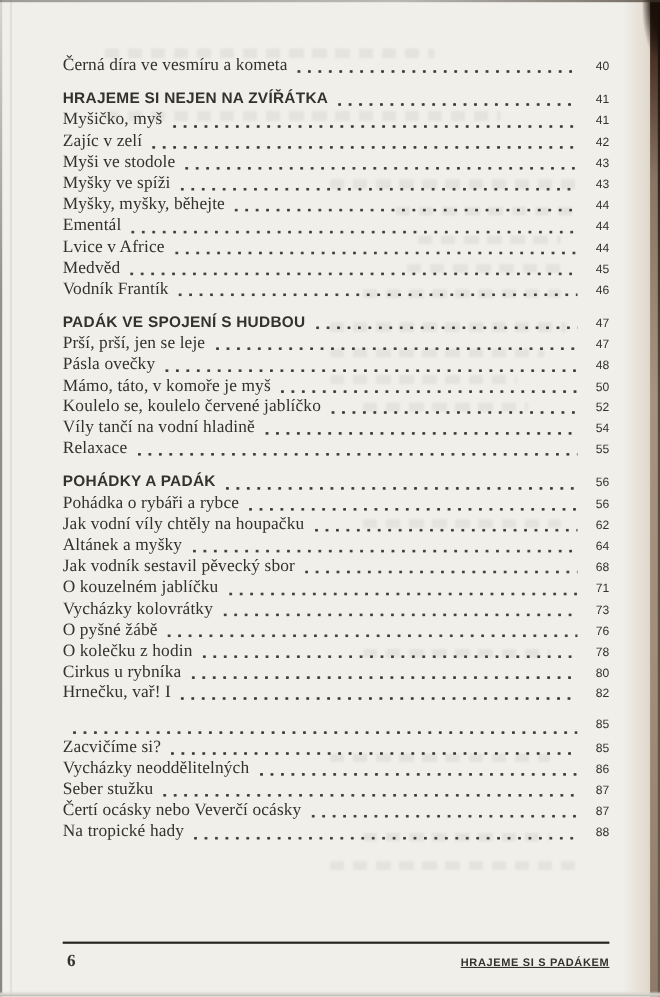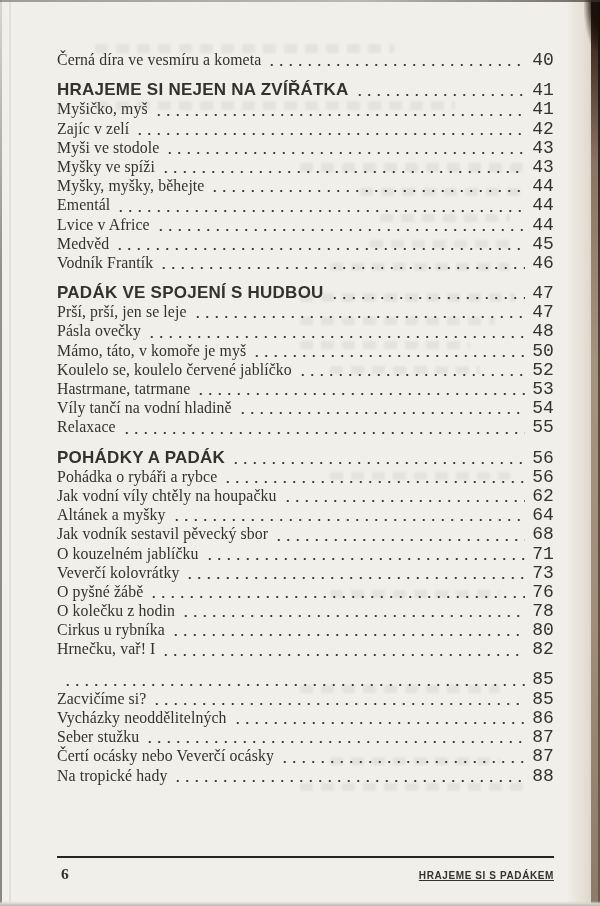--- a/index.html
+++ b/index.html
@@ -22,32 +22,32 @@
     display:flex; align-items:baseline;
     line-height:19.2px; height:19.2px;
     font-size:15.8px; letter-spacing:0.1px;
     white-space:nowrap;
   }
   .row.heading{
     margin-top:11px;
   }
   .row.heading .title{
     font-family:"Liberation Sans", sans-serif;
-    font-weight:700; font-size:17px; letter-spacing:0.25px;
+    font-weight:700; font-size:14px; letter-spacing:0.25px;
   }
   .title{flex:0 0 auto;}
   .dots{
     flex:1 1 auto; min-width:14px; align-self:flex-end;
     height:4px; margin:0 3px 2px 6px;
     background-image:radial-gradient(circle, var(--dot) 1.15px, rgba(0,0,0,0) 1.35px);
     background-size:9.5px 4px; background-repeat:repeat-x; background-position:left bottom;
   }
   .pagenum{
     flex:0 0 auto; min-width:26px; text-align:right;
-    font-family:Liberation Mono, monospace; font-weight:400; font-size:18px;
+    font-family:Liberation Sans, sans-serif; font-weight:400; font-size:11px;
   }
   
   .footer{position:absolute; left:57px; right:46px; top:856px;}
   .footer-rule{height:2px; background:var(--rule);}
   .footer-row{display:flex; justify-content:space-between; align-items:baseline; margin-top:7px;}
   .folio{font:700 15.5px "Liberation Serif", serif; margin-left:4px;}
   .running{font:700 10px "Liberation Sans", sans-serif; letter-spacing:0.6px;text-decoration:underline;}
   
   .edge-top{position:absolute; left:0; top:0; width:100%; height:2px;
     background:linear-gradient(to right, rgba(90,88,82,.55), rgba(120,118,110,.45) 60%, rgba(60,50,40,.7)); }
@@ -149,25 +149,20 @@
       <span class="title">Mámo, táto, v komoře je myš</span>
       <span class="dots"></span>
       <span class="pagenum">50</span>
     </div>
     <div class="row entry">
       <span class="title">Koulelo se, koulelo červené jablíčko</span>
       <span class="dots"></span>
       <span class="pagenum">52</span>
     </div>
     <div class="row entry">
-      <span class="title">Hastrmane, tatrmane</span>
-      <span class="dots"></span>
-      <span class="pagenum">53</span>
-    </div>
-    <div class="row entry">
       <span class="title">Víly tančí na vodní hladině</span>
       <span class="dots"></span>
       <span class="pagenum">54</span>
     </div>
     <div class="row entry">
       <span class="title">Relaxace</span>
       <span class="dots"></span>
       <span class="pagenum">55</span>
     </div>
     <div class="row heading">
@@ -194,21 +189,21 @@
       <span class="title">Jak vodník sestavil pěvecký sbor</span>
       <span class="dots"></span>
       <span class="pagenum">68</span>
     </div>
     <div class="row entry">
       <span class="title">O kouzelném jablíčku</span>
       <span class="dots"></span>
       <span class="pagenum">71</span>
     </div>
     <div class="row entry">
-      <span class="title">Veverčí kolovrátky</span>
+      <span class="title">Vycházky kolovrátky</span>
       <span class="dots"></span>
       <span class="pagenum">73</span>
     </div>
     <div class="row entry">
       <span class="title">O pyšné žábě</span>
       <span class="dots"></span>
       <span class="pagenum">76</span>
     </div>
     <div class="row entry">
       <span class="title">O kolečku z hodin</span>

